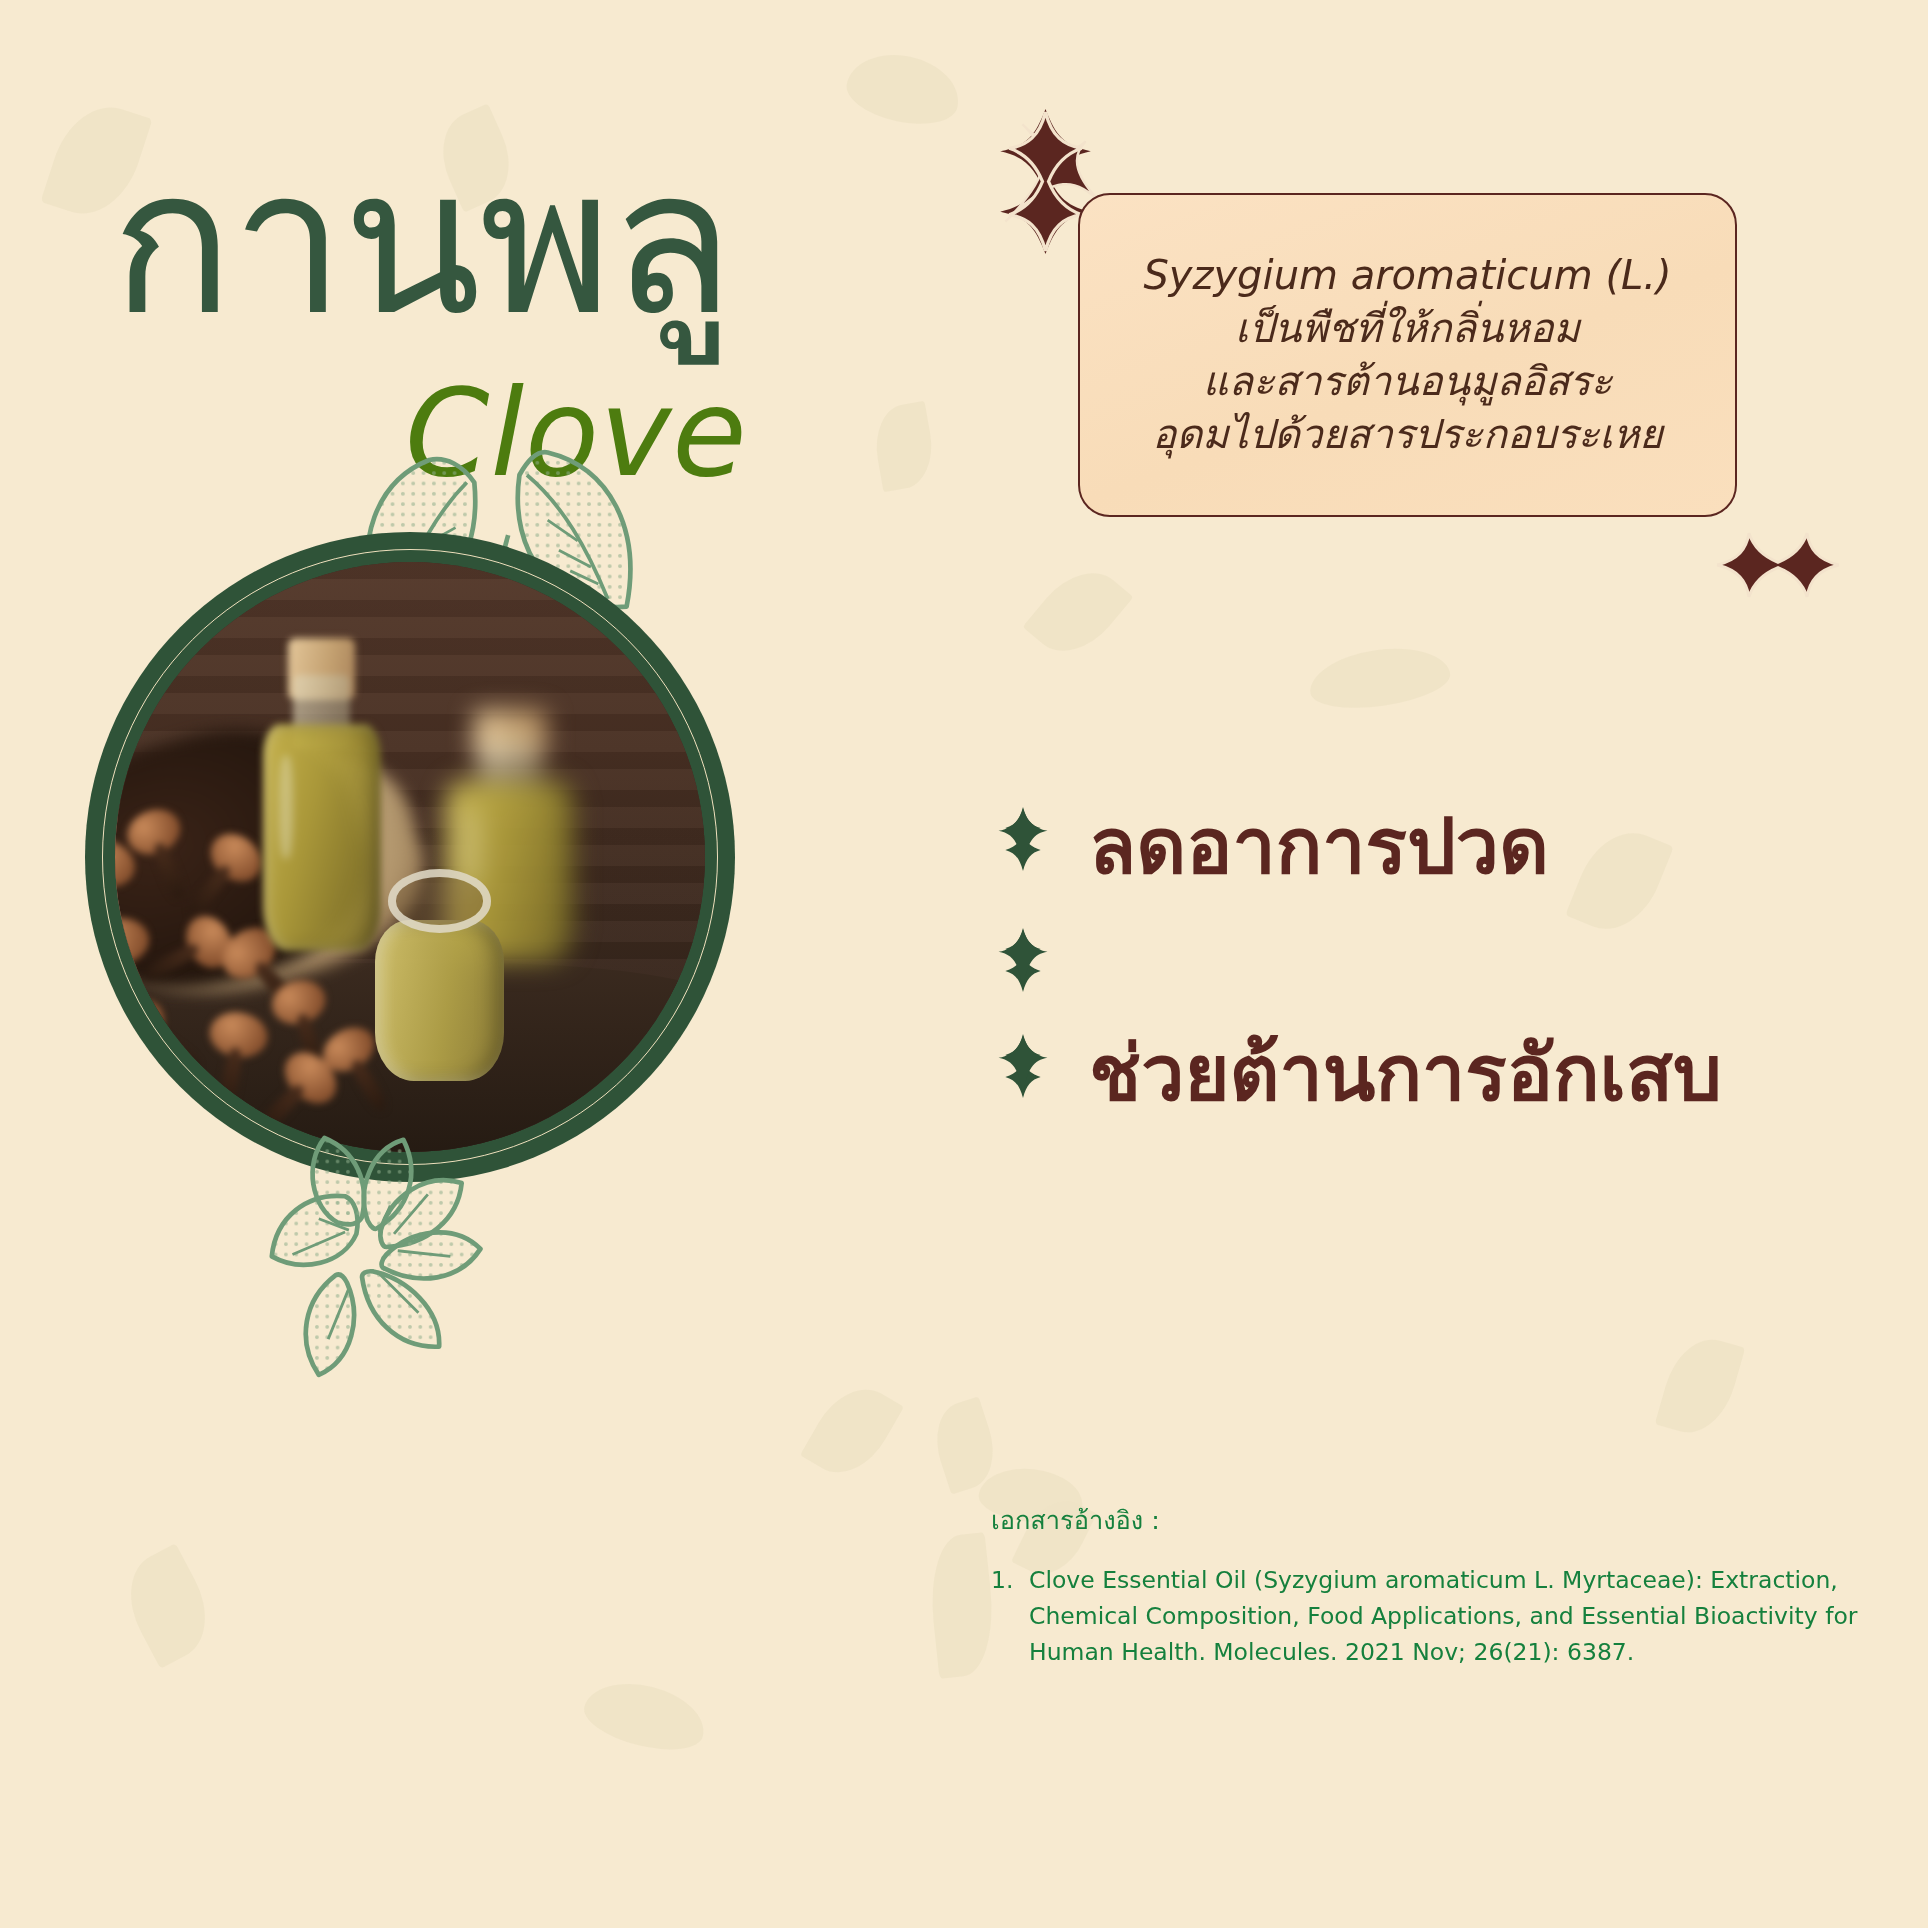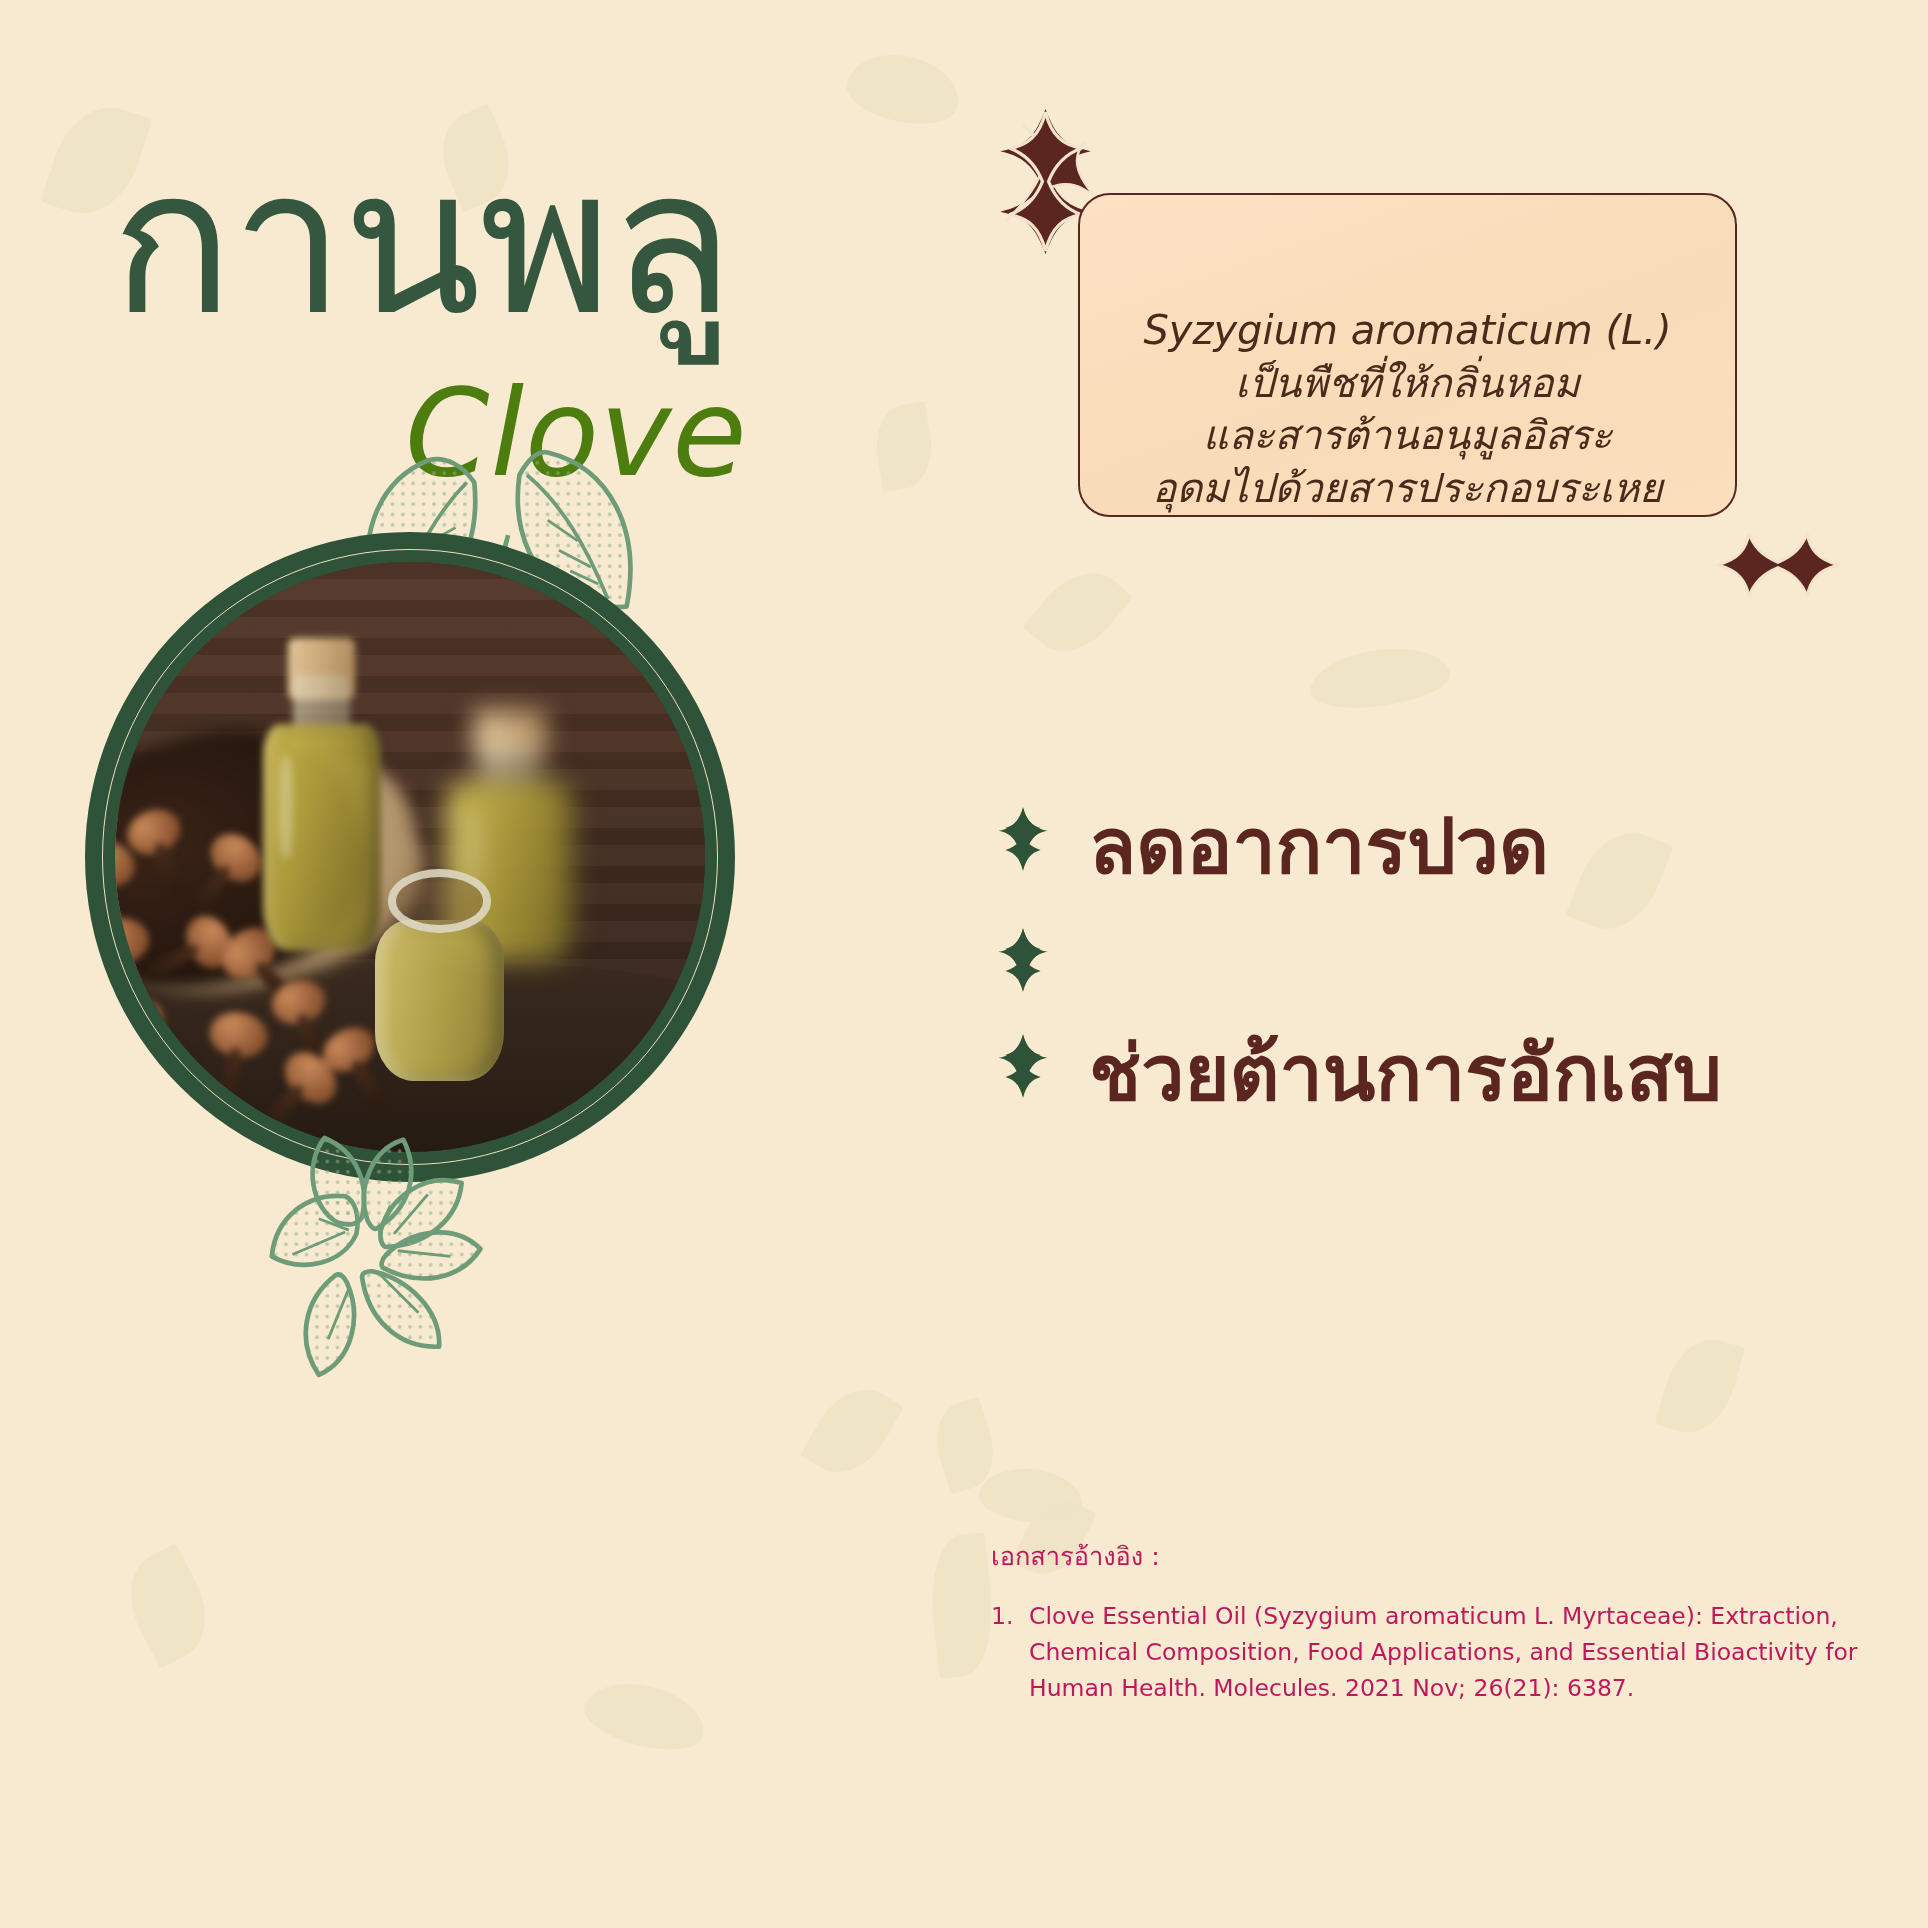--- a/index.html
+++ b/index.html
@@ -36,21 +36,21 @@
     font-size:121px;line-height:1;color:#4d7c0f;
     font-style:italic;font-weight:500;letter-spacing:0.9px;white-space:nowrap;
   }
 
   
   .desc-box{
     position:absolute;left:1078px;top:193px;width:659px;height:324px;
     background:linear-gradient(160deg,#fbe2c3 0%,#f8dcb8 55%,#fadfbd 100%);
     border:2.8px solid #5b2620;border-radius:32px;
     box-sizing:border-box;
-    display:flex;align-items:flex-end;justify-content:center;
+    display:flex;align-items:center;justify-content:center;
   }
   .desc-text{
     color:#4b2a1b;font-size:40px;line-height:1.32;text-align:center;
     font-style:italic;padding:0 24.5px;
   }
   .desc-text span{display:block;white-space:nowrap;}
 
   
   .quat{position:absolute;}
   .quat svg{display:block;width:100%;height:100%;}
@@ -161,21 +161,21 @@
   .benefits{position:absolute;left:989px;top:805px;width:885px;}
   .benefit{display:flex;align-items:flex-start;margin-bottom:38px;}
   .bullet{width:68px;height:68px;flex:0 0 68px;margin-right:32px;}
   .bullet svg{display:block;width:100%;height:100%;}
   .benefit-text{
     color:#5b2620;font-size:77px;line-height:1.08;
     font-weight:700;white-space:nowrap;
   }
 
   
-  .refs{position:absolute;left:991px;top:1505px;width:904px;color:#be185d;margin-top:36px;}
+  .refs{position:absolute;left:991px;top:1505px;width:904px;color:#15803d;}
   .refs-head{font-size:25.4px;line-height:1.2;margin-bottom:28px;}
   .ref-row{display:flex;font-size:23.5px;line-height:1.52;}
   .ref-num{flex:0 0 38px;}
   .ref-body{flex:1;}
 </style>
 </head>
 <body>
 
 <div class="canvas">
 

